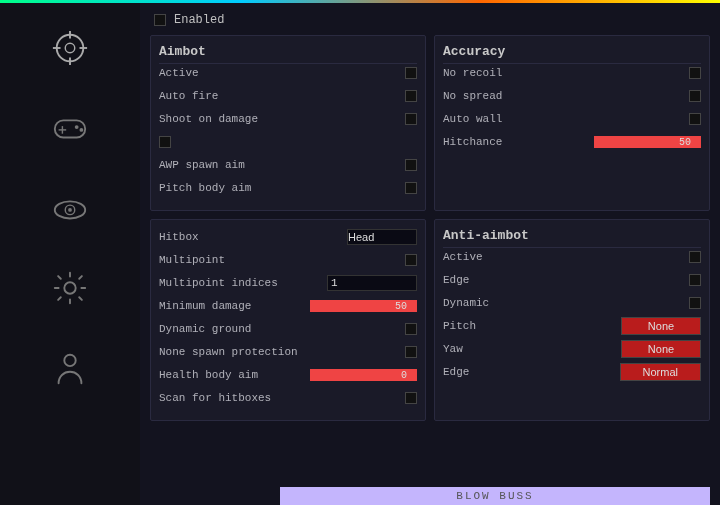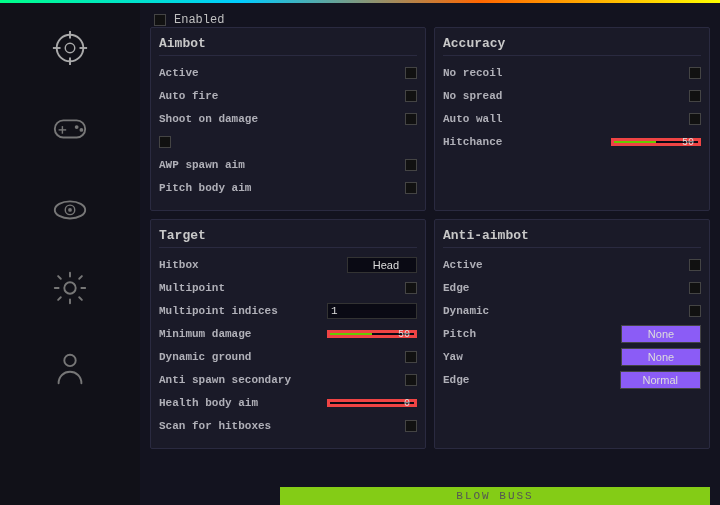--- a/index.html
+++ b/index.html
@@ -66,20 +66,21 @@
       bottom: 0;
       background: #13131f;
       padding: 10px;
     }
 
     
     .enabled-row {
       display: flex;
       align-items: center;
       gap: 8px;
+      margin-bottom: 8px;
       margin-left: 4px;
     }
 
     
     .panels {
       display: grid;
       grid-template-columns: 1fr 1fr;
       gap: 8px;
     }
 
@@ -87,57 +88,55 @@
       background: #1a1a28;
       border: 1px solid #2a2a40;
       border-radius: 2px;
       padding: 8px;
     }
 
     .panel-title {
       color: #c8c8c8;
       font-size: 13px;
       font-weight: bold;
-      margin-bottom: 8px;
       padding-bottom: 4px;
       border-bottom: 1px solid #2a2a40;
     }
 
     .panel-row {
       display: flex;
       align-items: center;
       justify-content: space-between;
       margin-bottom: 5px;
       min-height: 18px;
     }
 
     .panel-row label {
       color: #b0b0b8;
       font-size: 11px;
-      font-weight: bold;
     }
 
     
     .cb {
       width: 12px;
       height: 12px;
       border: 1px solid #444;
       background: #111;
       display: inline-flex;
       align-items: center;
       justify-content: center;
       cursor: pointer;
     }
 
     
     .slider-track {
-      width: 90px;
+      width: 107px;
       height: 8px;
       background: #0a0a14;
-      border: 3px solid #ef4444;
+      border: 6px solid #ef4444;
       position: relative;
       display: flex;
       align-items: center;
     }
 
     .slider-fill {
       height: 100%;
       background: #66cc00;
       position: absolute;
       left: 0;
@@ -162,45 +161,45 @@
       padding: 0 3px;
       font-family: 'Courier New', monospace;
     }
 
     
     .dropdown-btn {
       background: #0a0a14;
       border: 1px solid #333;
       color: #ddd;
       font-size: 11px;
-      padding: 1px 17px;
+      padding: 1px 0;
       cursor: pointer;
       min-width: 70px;
-      text-align: right;
+      text-align: left;
     }
 
     
     .aa-dropdown {
-      background: #8b5cf6;
+      background: #b91c1c;
       border: 1px solid #444;
       color: #ddd;
       font-size: 11px;
       padding: 2px 22px;
       min-width: 80px;
       text-align: center;
     }
 
     
     .bottom-bar {
       position: absolute;
       bottom: 0;
       left: 140px;
       right: 10px;
       height: 18px;
-      background: #84cc16;
+      background: #c4b5fd;
       display: flex;
       align-items: center;
       justify-content: center;
     }
 
     .bottom-text {
       color: #555;
       font-size: 11px;
       letter-spacing: 2px;
     }
@@ -312,21 +311,20 @@
       <div class="panel-row">
         <label>Hitchance</label>
         <div class="slider-track">
           <div class="slider-fill" style="width:50%;"></div>
           <span class="slider-val">50</span>
         </div>
       </div>
     </div>
 
     <div class="panel">
-      <div class="panel-title">Target</div>
 
       <div class="panel-row">
         <label>Hitbox</label>
         <button class="dropdown-btn">Head</button>
       </div>
       <div class="panel-row">
         <label>Multipoint</label>
         <div class="cb"></div>
       </div>
       <div class="panel-row">
@@ -338,21 +336,21 @@
         <div class="slider-track">
           <div class="slider-fill" style="width:50%;"></div>
           <span class="slider-val">50</span>
         </div>
       </div>
       <div class="panel-row">
         <label>Dynamic ground</label>
         <div class="cb"></div>
       </div>
       <div class="panel-row">
-        <label>Anti spawn secondary</label>
+        <label>None spawn protection</label>
         <div class="cb"></div>
       </div>
       <div class="panel-row">
         <label>Health body aim</label>
         <div class="slider-track">
           <div class="slider-fill" style="width:0%;"></div>
           <span class="slider-val">0</span>
         </div>
       </div>
       <div class="panel-row">

